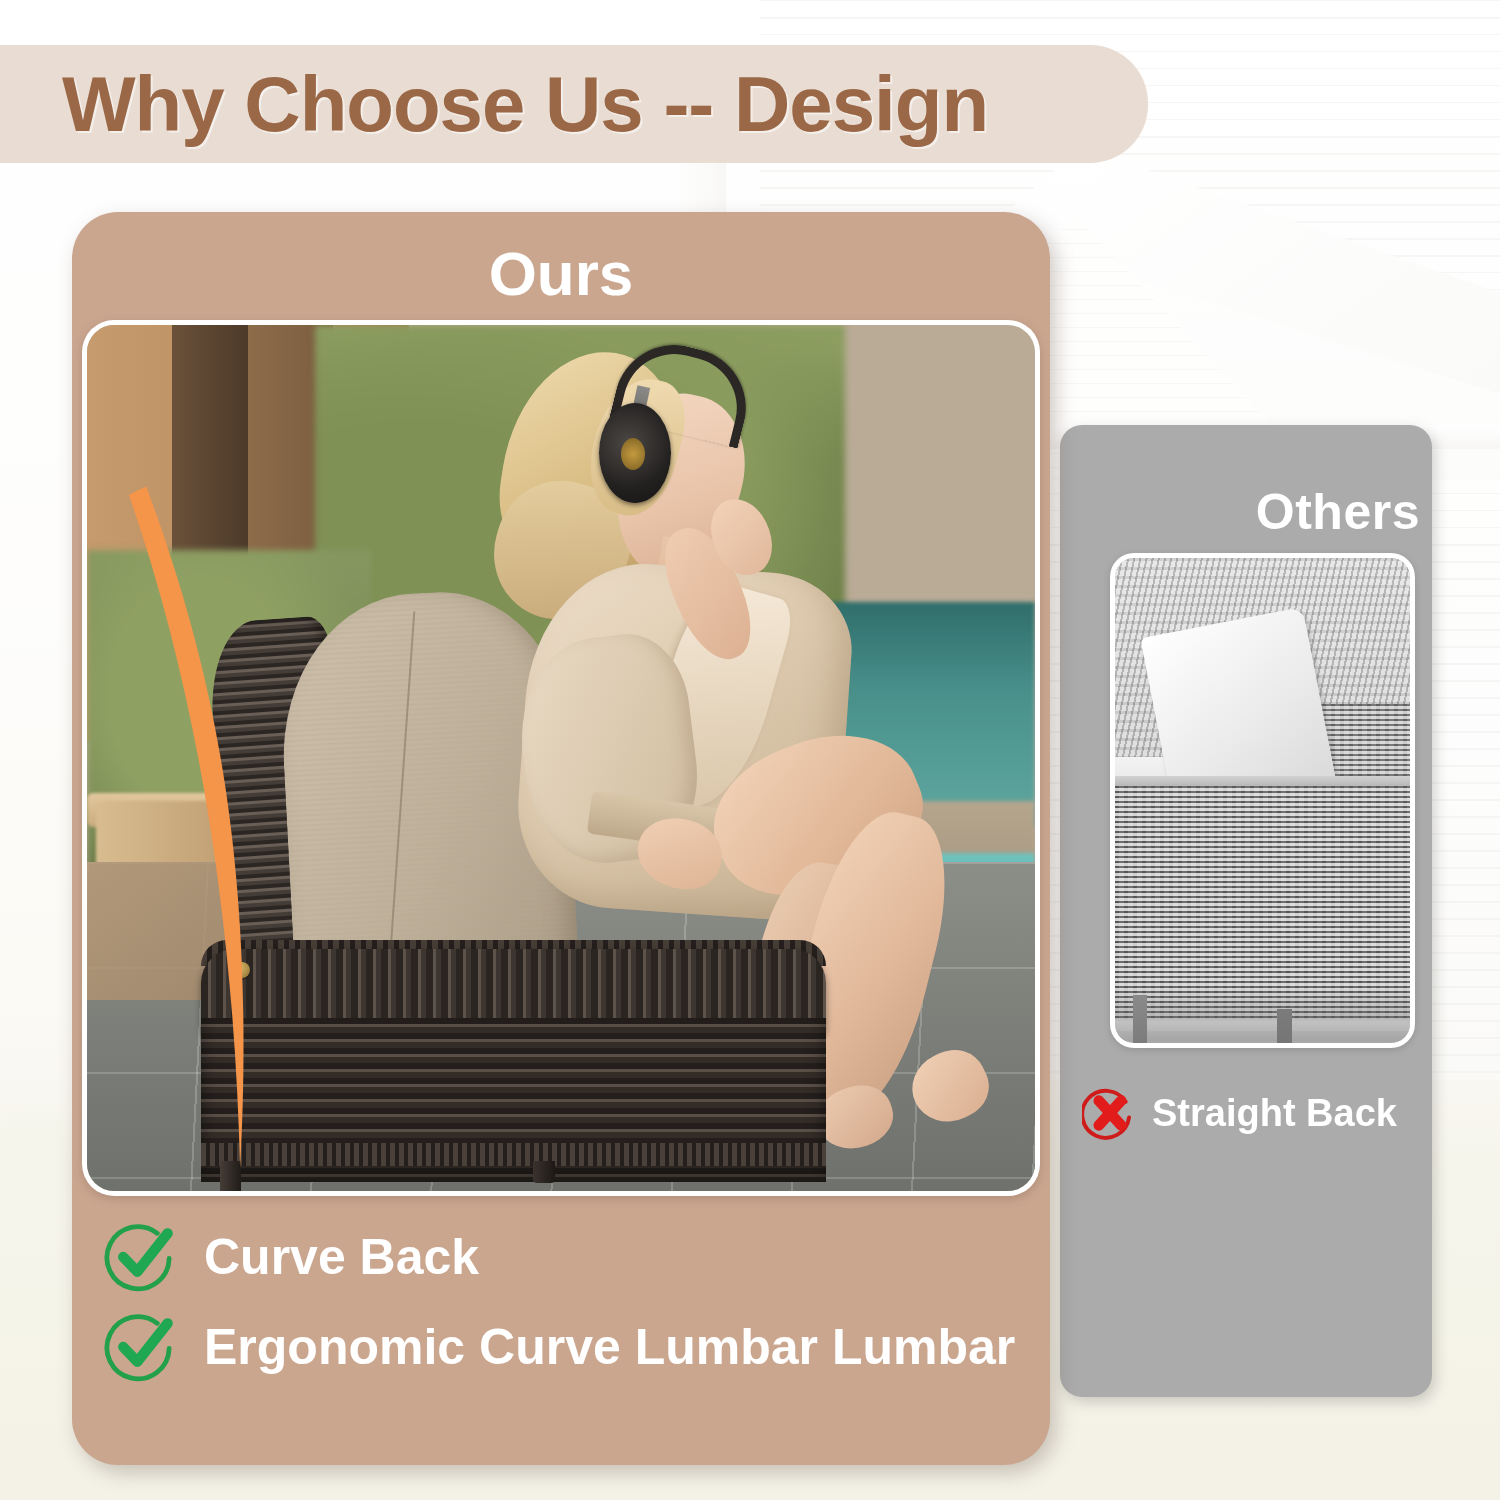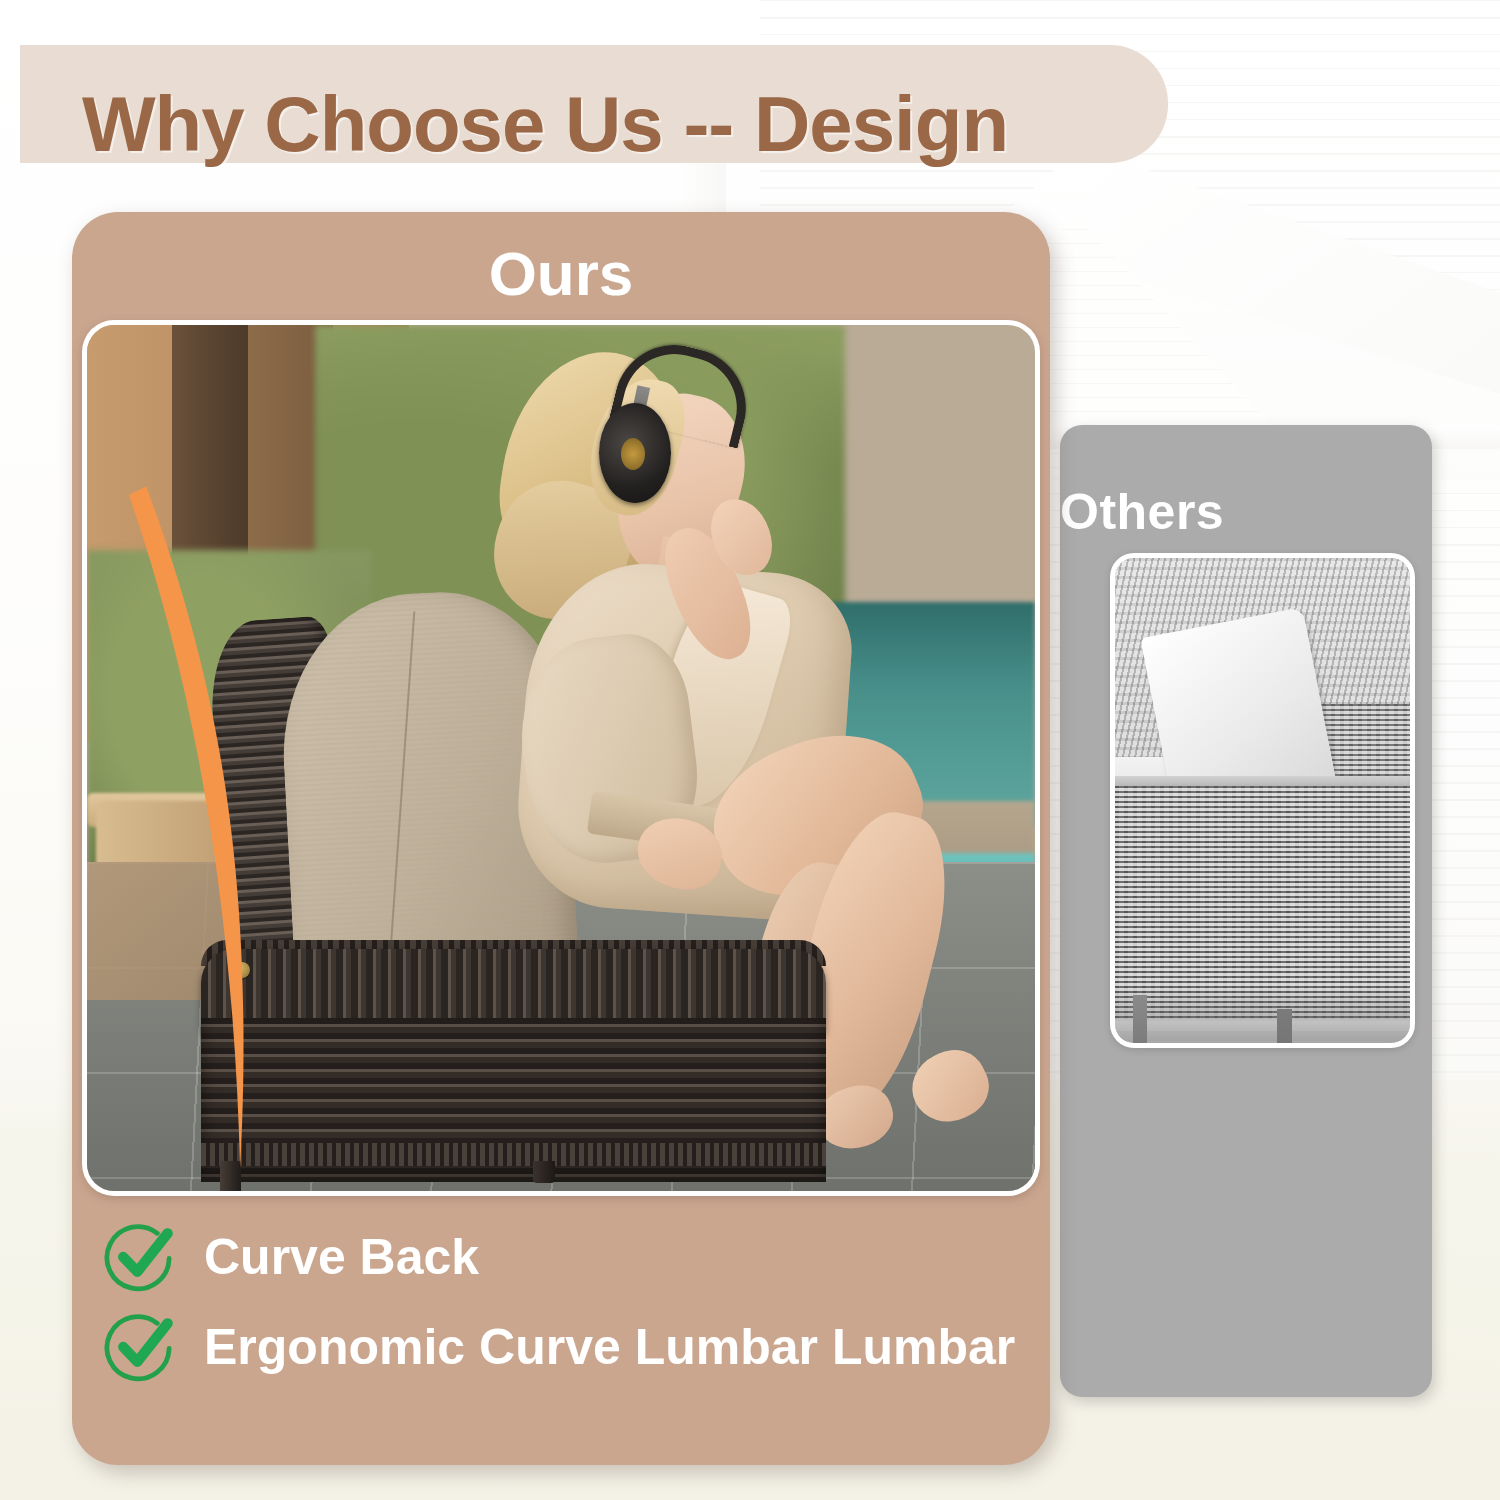--- a/index.html
+++ b/index.html
@@ -40,37 +40,37 @@
   .bg-ground{position:absolute;left:0;bottom:0;width:1500px;height:430px;
     background:linear-gradient(to bottom,rgba(240,238,224,.0),#eeecda 30%,#eae7d1 100%);}
   .bg-grass{position:absolute;left:0;bottom:250px;width:420px;height:150px;
     background:radial-gradient(ellipse at 30% 80%, rgba(205,214,176,.55), rgba(230,232,210,0) 70%);}
   .bg-fade{position:absolute;inset:0;background:rgba(255,255,255,.46);}
 
   
   #title-banner{
     position:absolute;left:0;top:45px;width:1148px;height:118px;
     background:#e9dcd2;border-radius:0 58px 58px 0;z-index:5;
-    display:flex;align-items:flex-end;margin-left:20px;
+    display:flex;align-items:center;
   }
   #title-text{
     margin-left:62px;
     font-size:78px;font-weight:bold;color:#9a6846;letter-spacing:-1px;
     white-space:nowrap;line-height:1;
     text-shadow:2px 2px 0 rgba(255,255,255,.55);
   }
 
   
   #others-panel{
     position:absolute;left:1060px;top:425px;width:372px;height:972px;
     background:#ababab;border-radius:22px;z-index:6;
     box-shadow:3px 5px 14px rgba(90,85,80,.28);
   }
   #others-title{
-    position:absolute;left:0;top:58px;width:360px;text-align:left;
+    position:absolute;left:0;top:58px;width:360px;text-align:right;
     color:#ffffff;font-size:50px;font-weight:bold;letter-spacing:.5px;
   }
   #others-photo-frame{
     position:absolute;left:50px;top:128px;width:305px;height:495px;
     background:#ffffff;border-radius:24px;padding:5px;box-sizing:border-box;
     box-shadow:0 2px 6px rgba(80,80,80,.25);
   }
   #others-photo{
     width:100%;height:100%;border-radius:19px;overflow:hidden;position:relative;
     background:#c9c9c9;
@@ -325,20 +325,28 @@
       <div class="op-body"></div>
       <div class="op-leg"></div>
       <div class="op-leg2"></div>
       <div class="op-shadow"></div>
     </div>
   </div>
 
   <div class="others-bullets">
 
 
+    <div class="bullet-row">
+      <svg class="x-icon" viewBox="0 0 100 100">
+        <path d="M78 30 A42 42 0 1 0 84 58" fill="none" stroke="#d01b1b" stroke-width="7" stroke-linecap="round"></path>
+        <path d="M30 28 L70 72" stroke="#e21b1b" stroke-width="19" stroke-linecap="round"></path>
+        <path d="M70 28 L30 72" stroke="#e21b1b" stroke-width="19" stroke-linecap="round"></path>
+      </svg>
+      <span class="label">Straight Back</span>
+    </div>
 
   </div>
 </div>
 
 <div id="ours-panel">
   <div id="ours-title">Ours</div>
 
   <div id="ours-photo-frame">
     <div id="ours-photo">
 

